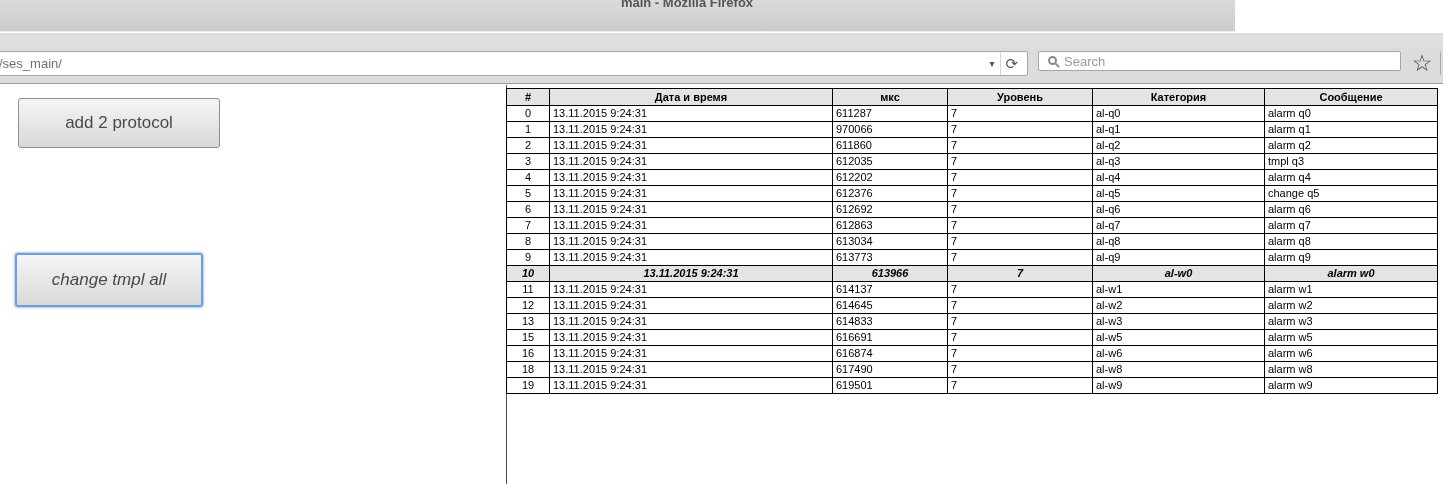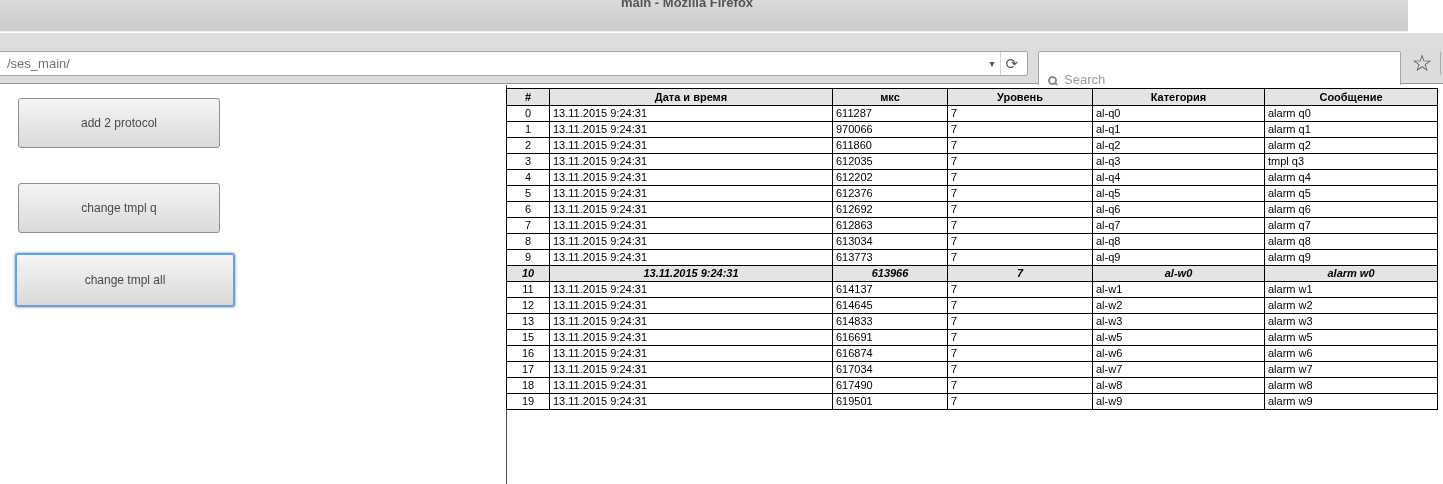--- a/index.html
+++ b/index.html
@@ -5,21 +5,21 @@
   * { box-sizing: border-box; margin: 0; padding: 0; }
   html, body { width: 1443px; height: 484px; overflow: hidden; }
   body {
     font-family: "Liberation Sans", sans-serif;
     background: #ffffff;
     position: relative;
   }
 
   
   .titlebar {
-    position: absolute; top: 0; left: 0; width: 1408px; height: 32px;
+    position: absolute; top: 0; left: 0; width: 1235px; height: 32px;
     background: linear-gradient(#dadada, #cccccc);
     border-bottom: 1px solid #f0f0f0;
     overflow: hidden;
   }
   .title-text {
     position: absolute; top: -5px; left: 0; width: 1374px;
     text-align: center; font-size: 13px; font-weight: bold; color: #555555;
   }
   .menustrip {
     position: absolute; top: 33px; left: 0; width: 1443px; height: 13px;
@@ -29,34 +29,34 @@
     position: absolute; top: 46px; left: 0; width: 1443px; height: 38px;
     background: #dcdcdc;
     border-bottom: 1px solid #999999;
   }
   .urlbar {
     position: absolute; left: -2px; top: 5px; width: 1030px; height: 25px;
     background: #ffffff; border: 1px solid #a6a6a6; border-radius: 2px;
     display: flex; align-items: center;
   }
   .url-text {
-    flex: 1; font-size: 13px; color: #707070; padding-left: 8px;
+    flex: 1; font-size: 13px; color: #707070; 
     white-space: nowrap; overflow: hidden;
   }
   .url-dropdown {
     font-size: 10px; color: #555555; padding: 0 6px; cursor: default;
   }
   .url-reload {
     font-size: 15px; color: #555555; padding: 0 9px 0 4px;
     border-left: 1px solid #d5d5d5; line-height: 23px; cursor: default;
   }
   .searchbox {
-    position: absolute; left: 1038px; top: 5px; width: 363px; height: 37px;
+    position: absolute; left: 1038px; top: 5px; width: 363px; height: 20px;
     background: #ffffff; border: 1px solid #a6a6a6; border-radius: 2px;
-    display: flex; align-items: flex-end;
+    display: flex; align-items: center;
   }
   .mag {
     width: 9px; height: 9px; border: 2px solid #8a8a8a; border-radius: 50%;
     margin: 0 7px 2px 9px; position: relative; flex: none;
   }
   .mag::after {
     content: ''; position: absolute; width: 6px; height: 2px;
     background: #8a8a8a; right: -5px; bottom: -3px; transform: rotate(45deg);
   }
   .search-placeholder { font-size: 13px; color: #9a9a9a; }
@@ -80,26 +80,27 @@
     background: #4d4d4d;
   }
 
   
   .left-pane { position: absolute; left: 0; top: 0; width: 506px; height: 399px; }
   .btn {
     position: absolute; left: 18px; width: 202px; height: 50px;
     background: linear-gradient(#f5f5f5, #d9d9d9);
     border: 1px solid #8f8f8f; border-radius: 3px;
     font-family: "Liberation Sans", sans-serif;
-    font-size: 12px; color: #4a4a4a; text-align: center; cursor: default;
+    font-size: 17px; color: #4a4a4a; text-align: center; cursor: default;
   }
   .btn.focused {
-    left: 15px; width: 220px; height: 54px;
+    left: 15px; width: 188px; height: 54px;
     border: 2px solid #6f9fd8;
     box-shadow: 0 0 2px 1px #aac8e8;
+    font-style: italic;
   }
 
   
   .log-table {
     position: absolute; left: 506px; top: 3px;
     border-collapse: collapse; table-layout: fixed; width: 931px;
     font-size: 11px; color: #000000;
   }
   .log-table th {
     border: 1px solid #000000; background: #e4e4e4;
@@ -135,21 +136,20 @@
     <span class="mag"></span>
     <span class="search-placeholder">Search</span>
   </div>
   <div class="star">☆</div>
   <div class="toolbar-sep"></div>
 </div>
 
 <div class="content">
   <div class="left-pane">
     <button class="btn" style="top:13px">add 2 protocol</button>
-    <button class="btn" style="top:98px">change tmpl q</button>
     <button class="btn focused" style="top:168px">change tmpl all</button>
   </div>
 
   <div class="frame-divider"></div>
 
   <table class="log-table">
     <colgroup>
       <col style="width:43px">
       <col style="width:283px">
       <col style="width:115px">
@@ -207,21 +207,21 @@
           <td>7</td>
           <td>al-q4</td>
           <td>alarm q4</td>
         </tr>
         <tr>
           <td>5</td>
           <td>13.11.2015 9:24:31</td>
           <td>612376</td>
           <td>7</td>
           <td>al-q5</td>
-          <td>alarm q5</td>
+          <td>change q5</td>
         </tr>
         <tr>
           <td>6</td>
           <td>13.11.2015 9:24:31</td>
           <td>612692</td>
           <td>7</td>
           <td>al-q6</td>
           <td>alarm q6</td>
         </tr>
         <tr>
@@ -288,28 +288,20 @@
           <td>al-w5</td>
           <td>alarm w5</td>
         </tr>
         <tr>
           <td>16</td>
           <td>13.11.2015 9:24:31</td>
           <td>616874</td>
           <td>7</td>
           <td>al-w6</td>
           <td>alarm w6</td>
-        </tr>
-        <tr>
-          <td>17</td>
-          <td>13.11.2015 9:24:31</td>
-          <td>617034</td>
-          <td>7</td>
-          <td>al-w7</td>
-          <td>alarm w7</td>
         </tr>
         <tr>
           <td>18</td>
           <td>13.11.2015 9:24:31</td>
           <td>617490</td>
           <td>7</td>
           <td>al-w8</td>
           <td>alarm w8</td>
         </tr>
         <tr>

